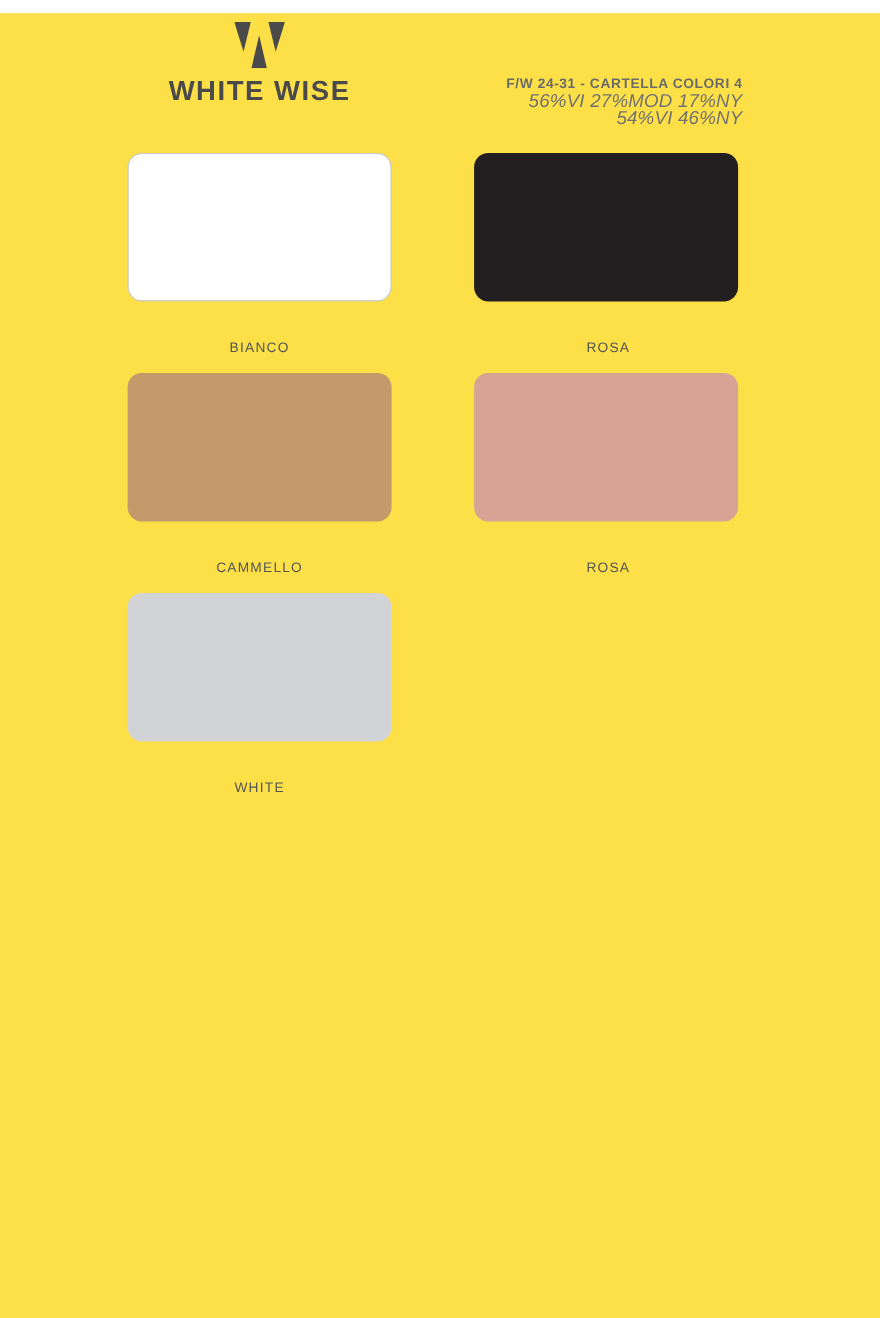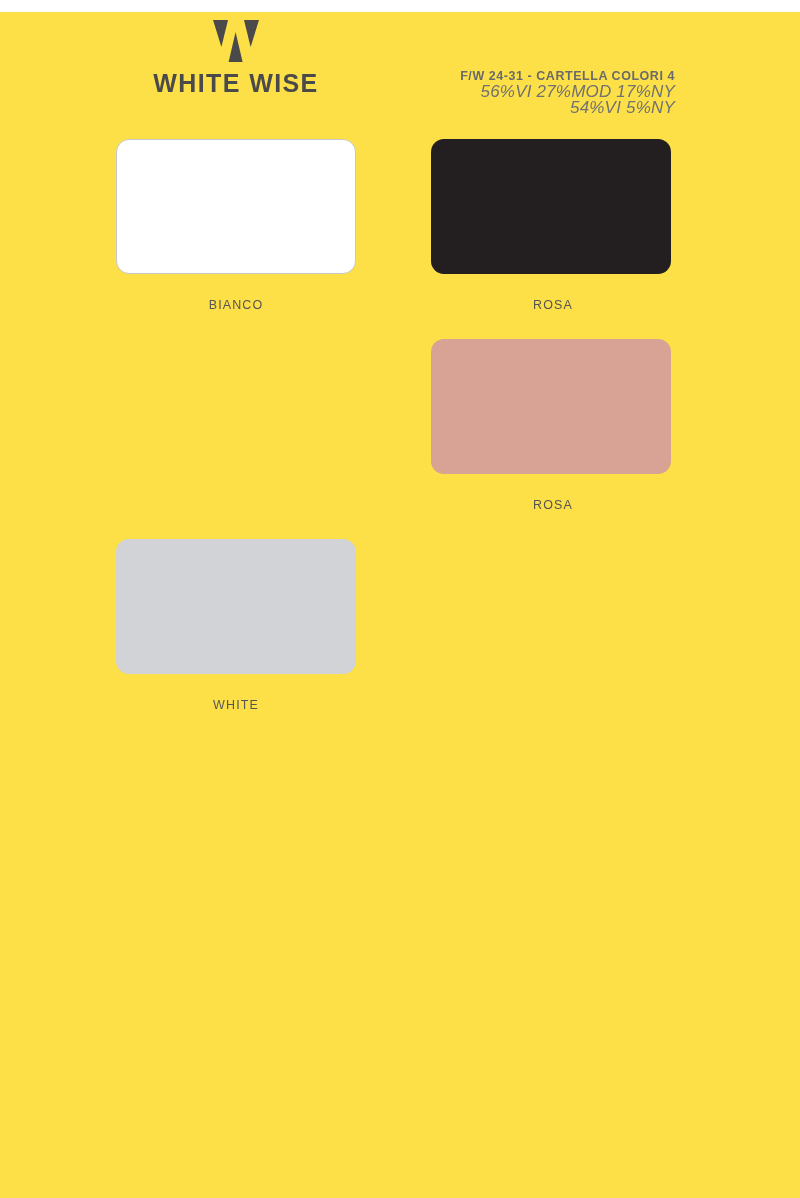--- a/index.html
+++ b/index.html
@@ -119,21 +119,21 @@
     height: 135px;
     border-radius: 13px;
     box-sizing: border-box;
   }
 
   .swatch-chip.outlined {
     border: 1px solid #c8c8c8;
   }
 
   .swatch-label {
-    margin-top: 24px;
+    margin-top: 35px;
     text-align: center;
     font-family: "Liberation Sans", sans-serif;
     font-size: 12.5px;
     font-weight: normal;
     letter-spacing: 1.1px;
     color: #555555;
     white-space: nowrap;
   }
 
   .swatch-cell.col-right .swatch-label {
@@ -155,39 +155,43 @@
           <polygon points="31,0 46,0 37.6,27" fill="#4a4a4a"></polygon>
           <polygon points="22.6,12 29.6,42 15.6,42" fill="#4a4a4a"></polygon>
         </svg>
       </span>
       <span class="brand-wordmark">WHITE WISE</span>
     </div>
 
     <div class="meta-block">
       <div class="meta-title">F/W 24-31 - CARTELLA COLORI  4</div>
       <div class="meta-comp">56%VI 27%MOD 17%NY</div>
-      <div class="meta-comp">54%VI 5%NY</div>
+      <div class="meta-comp">54%VI 46%NY</div>
     </div>
 
   </div>
 
   <div class="swatch-grid">
 
     <div class="swatch-row">
       <div class="swatch-cell col-left">
         <div class="swatch-chip outlined" style="background-color: rgb(255, 255, 255); border-color: rgb(200, 200, 200);"></div>
         <div class="swatch-label">BIANCO</div>
       </div>
       <div class="swatch-cell col-right">
         <div class="swatch-chip" style="background-color: rgb(35, 31, 32);"></div>
         <div class="swatch-label">ROSA</div>
       </div>
     </div>
 
     <div class="swatch-row">
+      <div class="swatch-cell col-left">
+        <div class="swatch-chip" style="background-color: rgb(196, 154, 108);"></div>
+        <div class="swatch-label">CAMMELLO</div>
+      </div>
       <div class="swatch-cell col-right">
         <div class="swatch-chip" style="background-color: rgb(216, 162, 149);"></div>
         <div class="swatch-label">ROSA</div>
       </div>
     </div>
 
     <div class="swatch-row">
       <div class="swatch-cell col-left">
         <div class="swatch-chip" style="background-color: rgb(209, 211, 214);"></div>
         <div class="swatch-label">WHITE</div>

